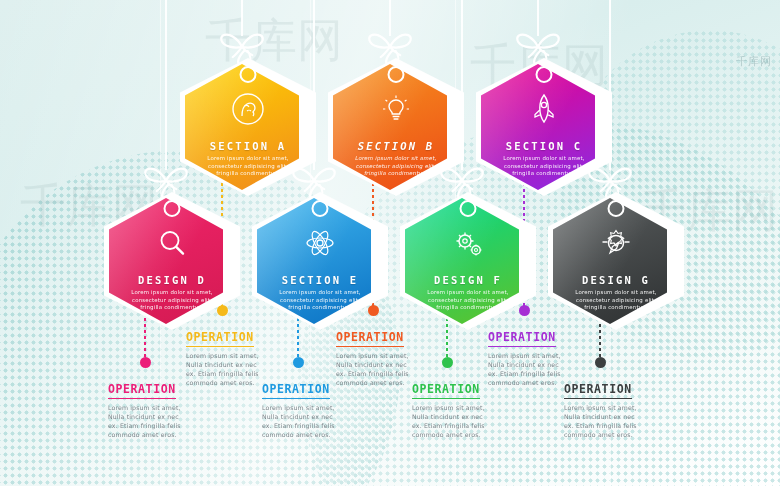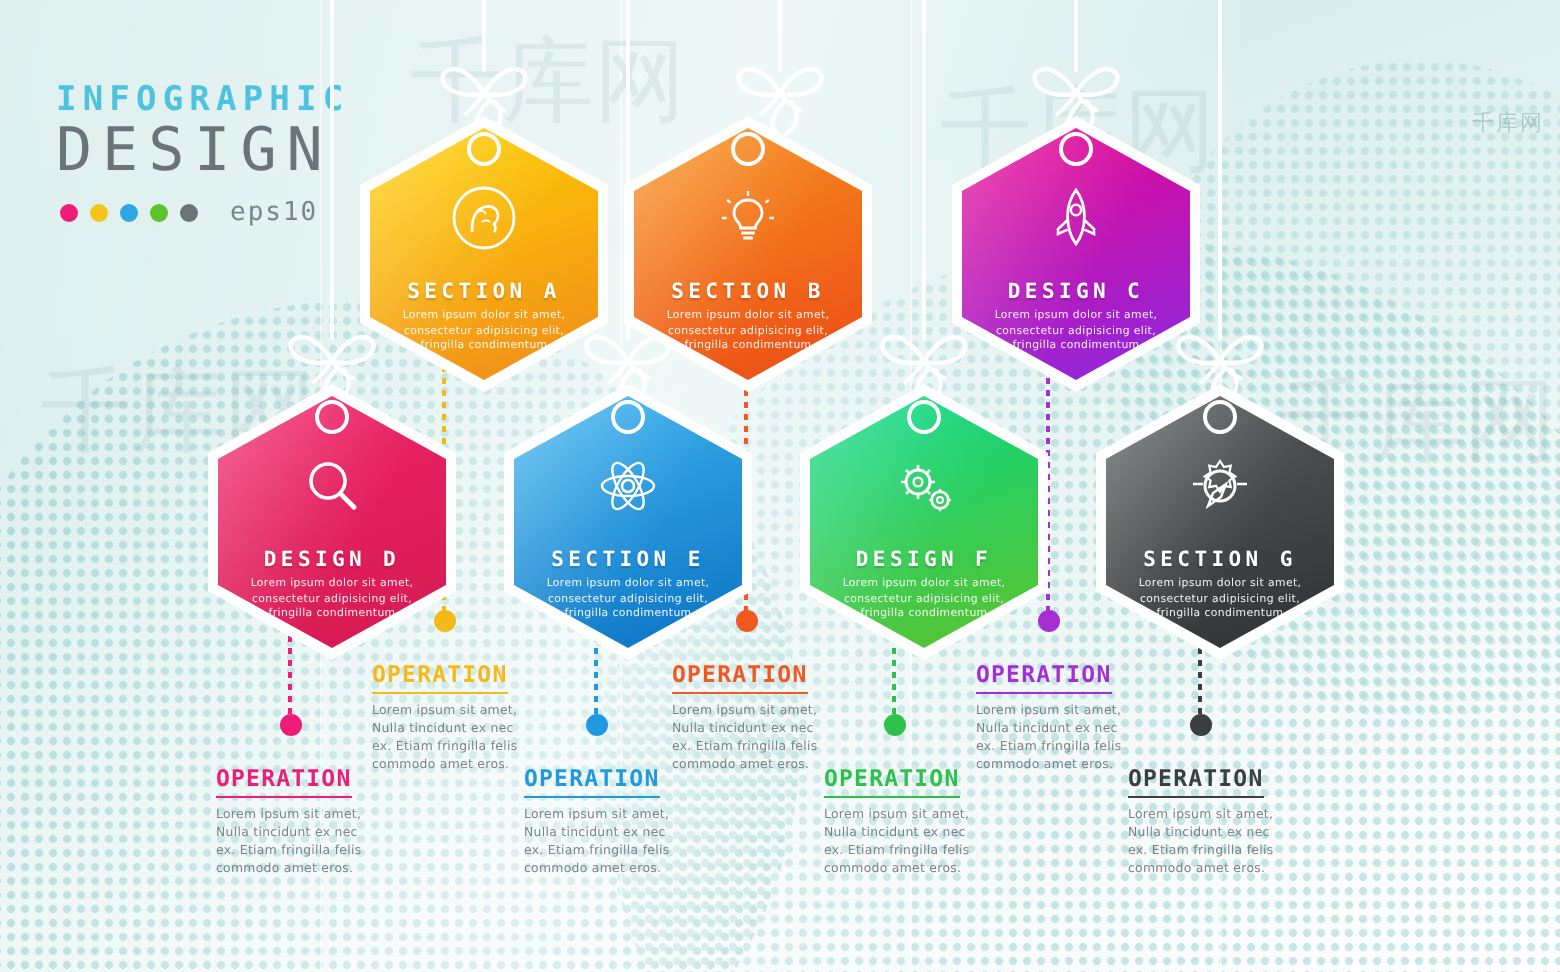--- a/index.html
+++ b/index.html
@@ -62,21 +62,21 @@
   .t-eps{
     font-size:13px;color:#7b858a;margin-left:10px;letter-spacing:1px;
     font-family:"DejaVu Sans Mono",monospace;
   }
 
   
   .string{position:absolute;width:2px;background:rgba(255,255,255,.92);top:0;}
   .bow{position:absolute;pointer-events:none;}
 
   
-  .tag{position:absolute;width:124px;height:138px;}
+  .tag{position:absolute;width:124px;height:138px;padding-left:12px;}
   .hex-outer,.hex-inner{
     position:absolute;left:0;top:0;width:100%;height:100%;
     clip-path:polygon(50% 0%,100% 25%,100% 75%,50% 100%,0% 75%,0% 25%);
   }
   .hex-outer{background:#ffffff;filter:drop-shadow(0 3px 4px rgba(60,90,95,.25));}
   .hex-inner{
     left:5px;top:6px;width:114px;height:126px;
   }
   .hex-gloss{
     position:absolute;left:5px;top:6px;width:114px;height:126px;
@@ -140,34 +140,20 @@
   <div class="vpanel" style="left:310px"></div>
   <div class="vpanel" style="left:455px"></div>
   <div class="vpanel" style="left:610px"></div>
   <div class="sheen"></div>
   <div class="wm w1">千库网</div>
   <div class="wm w2">千库网</div>
   <div class="wm w3">千库网</div>
   <div class="wm w4">千库网</div>
   <div class="wm-text">千库网</div>
 
-  <div id="title-block">
-    <div class="t-info">INFOGRAPHIC</div>
-    <div class="t-design">DESIGN</div>
-    <div class="t-row">
-      <div id="title-dots" style="display:flex;align-items:center;">
-          <span class="t-dot" style="background: rgb(236, 30, 121);"></span>
-          <span class="t-dot" style="background: rgb(245, 197, 24);"></span>
-          <span class="t-dot" style="background: rgb(43, 168, 224);"></span>
-          <span class="t-dot" style="background: rgb(94, 194, 43);"></span>
-          <span class="t-dot" style="background: rgb(109, 116, 120);"></span>
-        </div>
-      <span class="t-eps">eps10</span>
-    </div>
-  </div>
 
   <div id="strings-layer">
       <div class="string" style="left: 241px; height: 36px;"></div>
       <div class="bow" style="left: 214px; top: 28px;"><svg width="56" height="32" viewBox="0 0 60 34">
           <path d="M30 20 C22 22 10 20 8 13 C6.5 7 14 5 20 9 C25 12 28 16 30 20Z" fill="none" stroke="#fff" stroke-width="2.4" stroke-linejoin="round"></path>
           <path d="M30 20 C38 22 50 20 52 13 C53.5 7 46 5 40 9 C35 12 32 16 30 20Z" fill="none" stroke="#fff" stroke-width="2.4" stroke-linejoin="round"></path>
           <path d="M30 20 C27 24 24 28 20 31" fill="none" stroke="#fff" stroke-width="2.2" stroke-linecap="round"></path>
           <path d="M30 20 C33 24 37 27 41 29" fill="none" stroke="#fff" stroke-width="2.2" stroke-linecap="round"></path>
         </svg></div>
       <div class="bow" style="left: 226px; top: 50px;"><svg width="40" height="34" viewBox="0 0 40 34">
@@ -270,21 +256,21 @@
             <path d="M14 14c1-1 3-1 4 1M16 19c1-1 3-1 4 0" fill="none" stroke="#fff" stroke-width="1.1"></path>
           </svg>
         </div>
         <div class="tag-title">SECTION A</div>
         <div class="tag-desc">
           <div>Lorem ipsum dolor sit amet,</div>
           <div>consectetur adipisicing elit,</div>
           <div>fringilla condimentum</div>
         </div>
       </div>
-      <div class="tag" style="left: 312px; top: 58px;">
+      <div class="tag" style="left: 328px; top: 58px; font-style: italic;">
         <div class="hex-outer"></div>
         <div class="hex-inner" style="background: linear-gradient(160deg, rgb(247, 147, 30) 0%, rgb(236, 74, 22) 100%);"></div>
         <div class="hex-gloss"></div>
         <div class="eyelet"></div>
         <div class="tag-icon">
           <svg viewBox="0 0 34 34">
             <path d="M17 8c-4 0-7 3-7 6.5 0 2.5 1.5 4 2.5 5.2.6.8.8 1.5.8 2.3h7.4c0-.8.2-1.5.8-2.3C22.5 18.5 24 17 24 14.5 24 11 21 8 17 8z" fill="none" stroke="#fff" stroke-width="1.4"></path>
             <path d="M13.6 24.5h6.8M14.6 27h4.8" fill="none" stroke="#fff" stroke-width="1.4"></path>
             <path d="M17 3.5v2.5M6.5 8l1.8 1.2M27.5 8l-1.8 1.2M4 17h2.3M27.7 17H30" stroke="#fff" stroke-width="1.2"></path>
           </svg>
@@ -301,21 +287,21 @@
         <div class="hex-inner" style="background: linear-gradient(160deg, rgb(236, 0, 140) 0%, rgb(138, 43, 226) 100%);"></div>
         <div class="hex-gloss"></div>
         <div class="eyelet"></div>
         <div class="tag-icon">
           <svg viewBox="0 0 34 34">
             <path d="M17 3c3 4 4.2 8.5 4.2 13S20 26 17 30c-3-4-4.2-9.5-4.2-14S14 7 17 3z" fill="none" stroke="#fff" stroke-width="1.4"></path>
             <circle cx="17" cy="13" r="2.6" fill="none" stroke="#fff" stroke-width="1.3"></circle>
             <path d="M12.8 18L8 22.5V25l4.8-2.2M21.2 18L26 22.5V25l-4.8-2.2" fill="none" stroke="#fff" stroke-width="1.3"></path>
           </svg>
         </div>
-        <div class="tag-title">DESIGN C</div>
+        <div class="tag-title">SECTION C</div>
         <div class="tag-desc">
           <div>Lorem ipsum dolor sit amet,</div>
           <div>consectetur adipisicing elit,</div>
           <div>fringilla condimentum</div>
         </div>
       </div>
       <div class="tag" style="left: 104px; top: 192px;">
         <div class="hex-outer"></div>
         <div class="hex-inner" style="background: linear-gradient(160deg, rgb(240, 36, 106) 0%, rgb(212, 26, 82) 100%);"></div>
         <div class="hex-gloss"></div>
@@ -381,21 +367,21 @@
         <div class="hex-gloss"></div>
         <div class="eyelet"></div>
         <div class="tag-icon">
           <svg viewBox="0 0 34 34">
             <circle cx="17" cy="17" r="7.5" fill="none" stroke="#fff" stroke-width="1.5"></circle>
             <path d="M13.5 20.5L20 16l-2.5 6.5L11 27z" fill="none" stroke="#fff" stroke-width="1.2"></path>
             <path d="M17 4.5l2 3 3.4-.7-.7 3.4 3 2-3 2 .7 3.4-3.4-.7-2 3-2-3-3.4.7.7-3.4-3-2 3-2-.7-3.4 3.4.7z" fill="none" stroke="#fff" stroke-width="1.1"></path>
             <path d="M3.5 16h5M25.5 16h5" stroke="#fff" stroke-width="1.3"></path>
           </svg>
         </div>
-        <div class="tag-title">SECTION G</div>
+        <div class="tag-title">DESIGN G</div>
         <div class="tag-desc">
           <div>Lorem ipsum dolor sit amet,</div>
           <div>consectetur adipisicing elit,</div>
           <div>fringilla condimentum</div>
         </div>
       </div>
     </div>
   <div id="ops-layer">
       <div class="op" style="left: 108px; top: 378px;"><div class="op-title" style="color: rgb(236, 30, 121);">OPERATION</div><div class="op-body">
           <div>Lorem ipsum  sit amet,</div>

